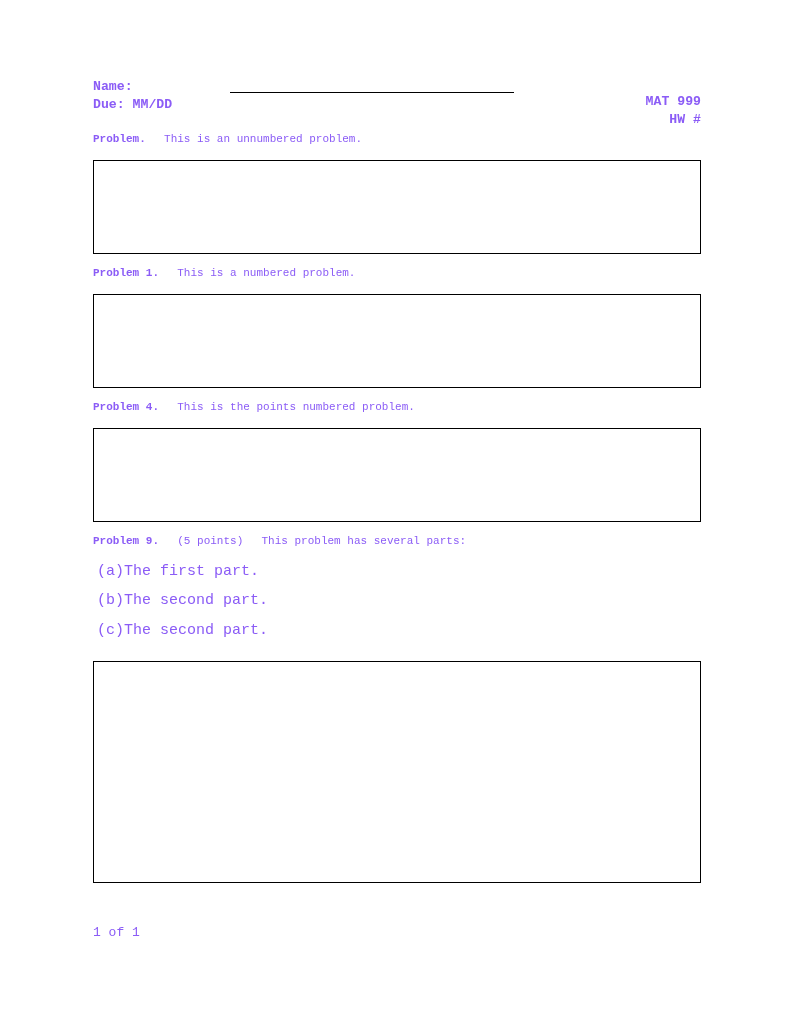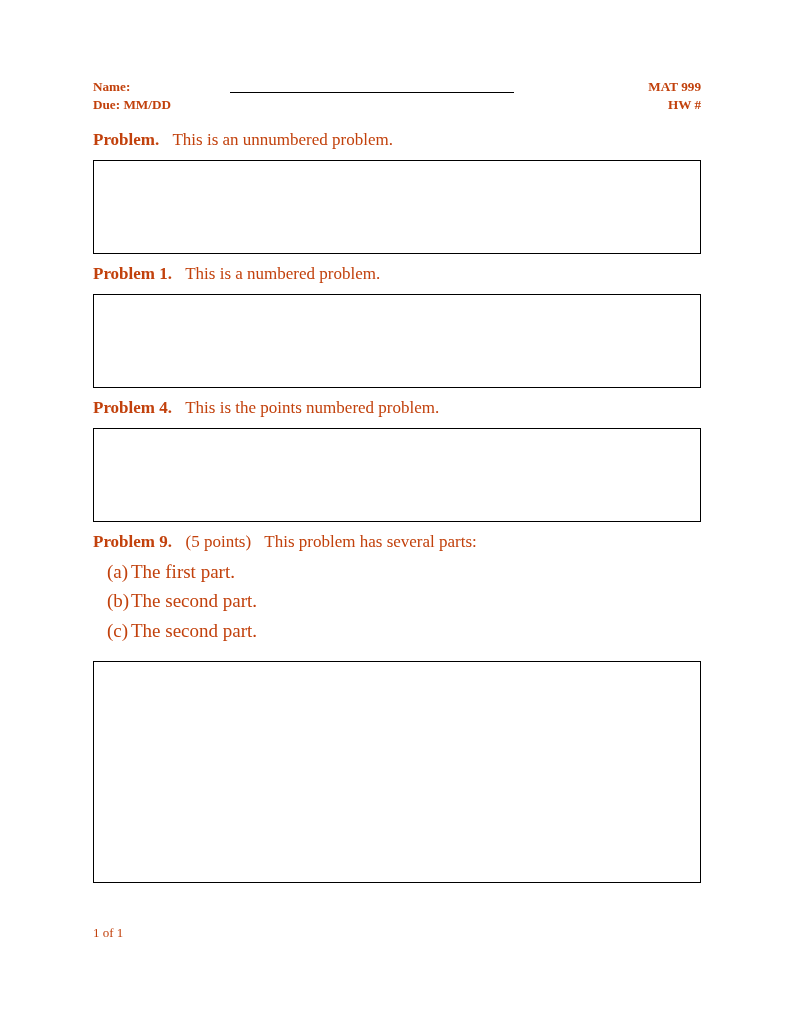--- a/index.html
+++ b/index.html
@@ -6,22 +6,22 @@
   html, body {
     margin: 0;
     padding: 0;
     background: #ffffff;
   }
   .page {
     position: relative;
     width: 794px;
     height: 1028px;
     background: #ffffff;
-    font-family: Liberation Serif, serif;
-    color: #c2410c;
+    font-family: Liberation Mono, monospace;
+    color: #8b5cf6;
     overflow: hidden;
   }
 
   
   .header {
     position: absolute;
     left: 93px;
     top: 78px;
     width: 608px;
     height: 36px;
@@ -36,60 +36,60 @@
     left: 0;
     top: 0;
     font-weight: bold;
     font-size: 13.2px;
     line-height: 18px;
     white-space: nowrap;
   }
   .hdr-right {
     position: absolute;
     right: 0;
-    top: 0;
+    top: 15px;
     font-weight: bold;
     font-size: 13.2px;
     line-height: 18px;
     white-space: nowrap;
     text-align: right;
   }
   .name-rule {
     position: absolute;
     left: 137px;
     top: 14px;
     width: 284px;
     height: 0;
     border-bottom: 1.3px solid #000000;
   }
 
   
   .problem {
     position: absolute;
     left: 93px;
-    font-size: 17px;
+    font-size: 11px;
     line-height: 17px;
     white-space: nowrap;
   }
   .problem .ptitle {
     font-weight: bold;
   }
   .problem .ptext {
     font-weight: normal;
   }
   .problem .ppoints {
     font-weight: normal;
   }
   .sp-wide { display: inline-block; width: 5px; }
 
   
   .part {
     position: absolute;
-    left: 107px;
-    font-size: 19px;
+    left: 97px;
+    font-size: 15px;
     line-height: 17px;
     white-space: nowrap;
   }
   .part .plabel {
     display: inline-block;
     min-width: 24px;
   }
 
   
   .answer-box {

